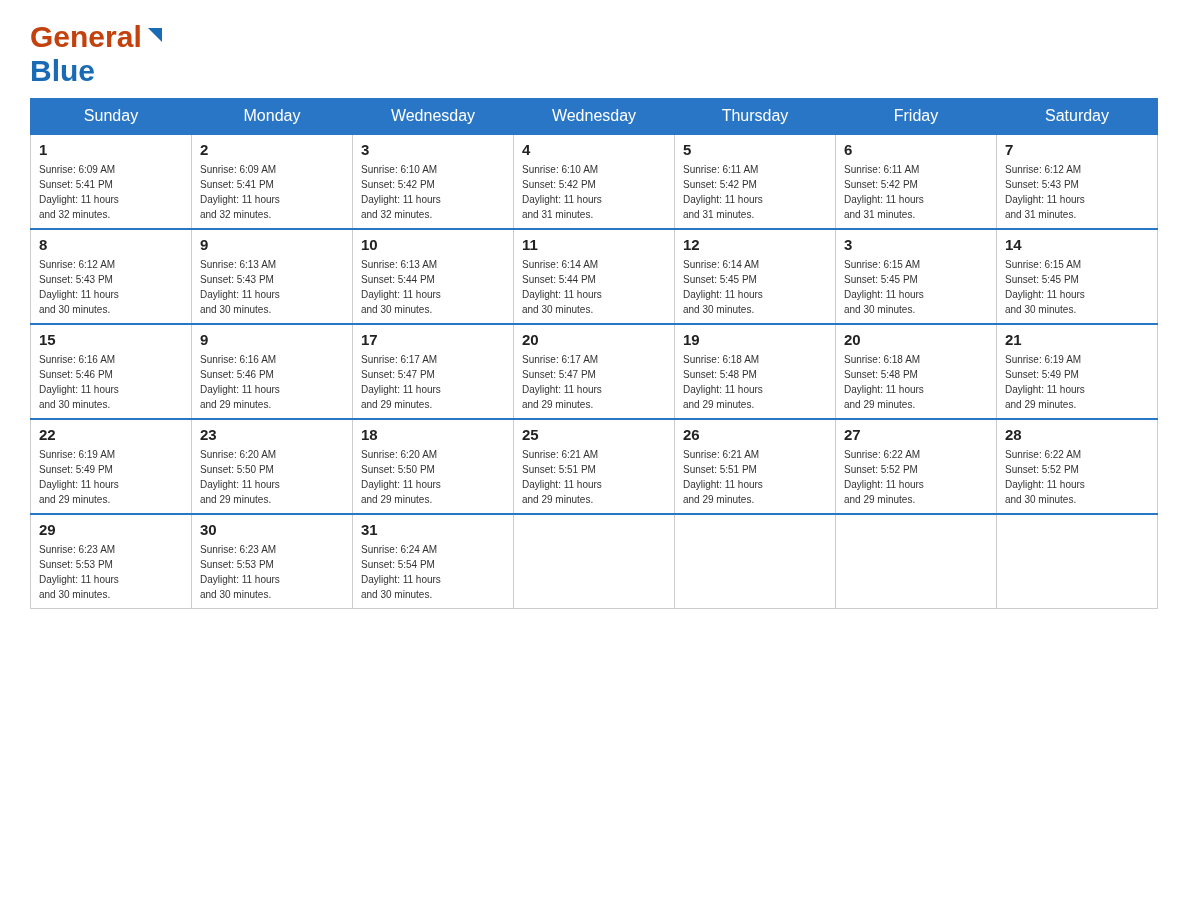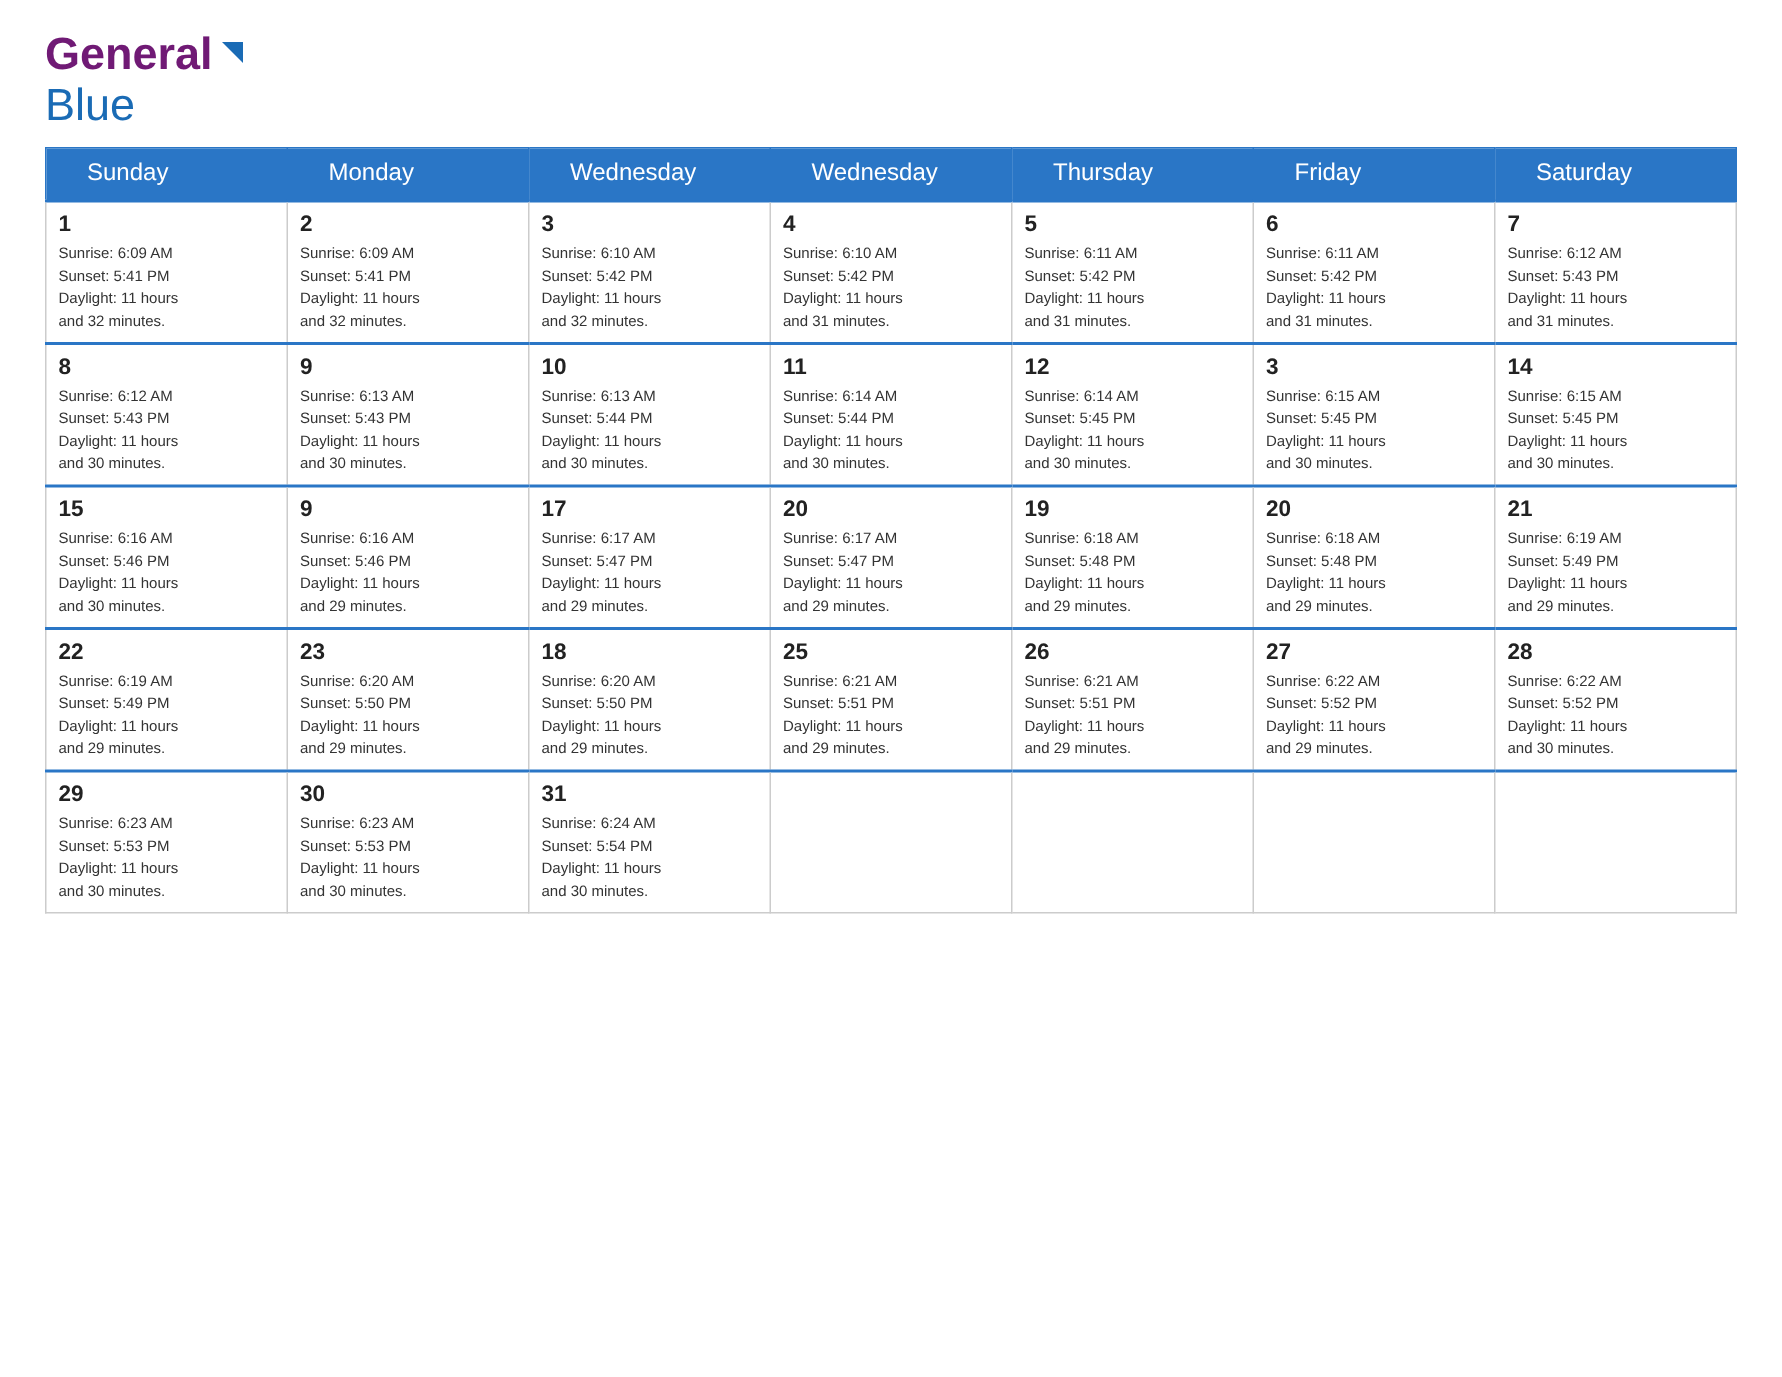--- a/index.html
+++ b/index.html
@@ -39,21 +39,21 @@
       width: 100%;
       border-collapse: collapse;
       margin-top: 10px;
     }
     .calendar th {
       background-color: #2a76c6;
       color: #fff;
       font-size: 16px;
       font-weight: normal;
       padding: 8px 27px;
-      text-align: left;
+      text-align: center;
       border: 1px solid #2a76c6;
     }
     .calendar td {
       vertical-align: top;
       padding: 6px 8px;
       border: 1px solid #ccc;
       border-top: 2px solid #2a76c6;
       font-size: 13px;
       color: #333;
       width: 14.28%;
@@ -76,29 +76,29 @@
       border: 1px solid #ccc;
       border-top: 2px solid #2a76c6;
     }
     .logo-row {
       display: flex;
       align-items: center;
     }
     .logo-text-general {
       font-size: 30px;
       font-weight: bold;
-      color: #701a75;
+      color: #c2410c;
     }
     .logo-arrow {
       display: inline-block;
       margin-left: 2px;
     }
     .logo-text-blue {
       font-size: 30px;
-      font-weight: normal;
+      font-weight: bold;
       color: #1a6bb5;
     }
   </style>
 </head>
 <body>
 
 <div class="header">
   <div class="logo">
     <div class="logo-row">
       <span class="logo-text-general">General</span>

